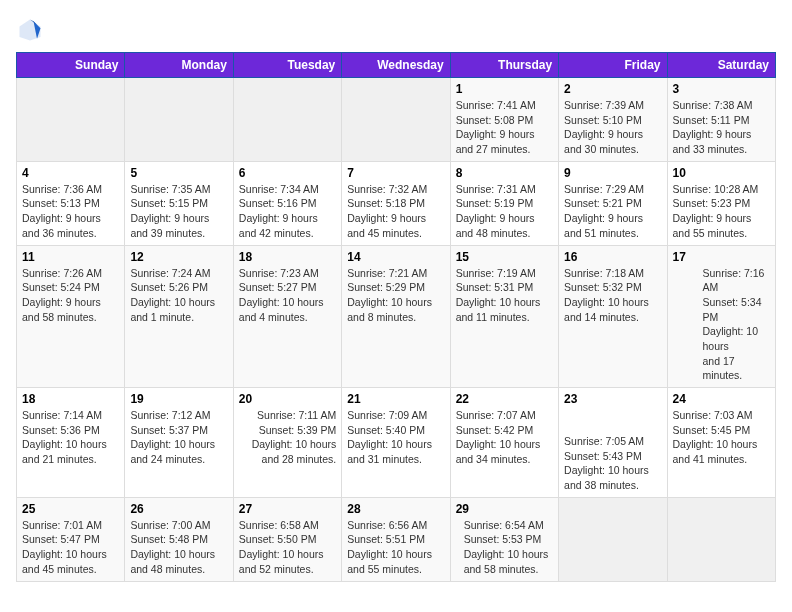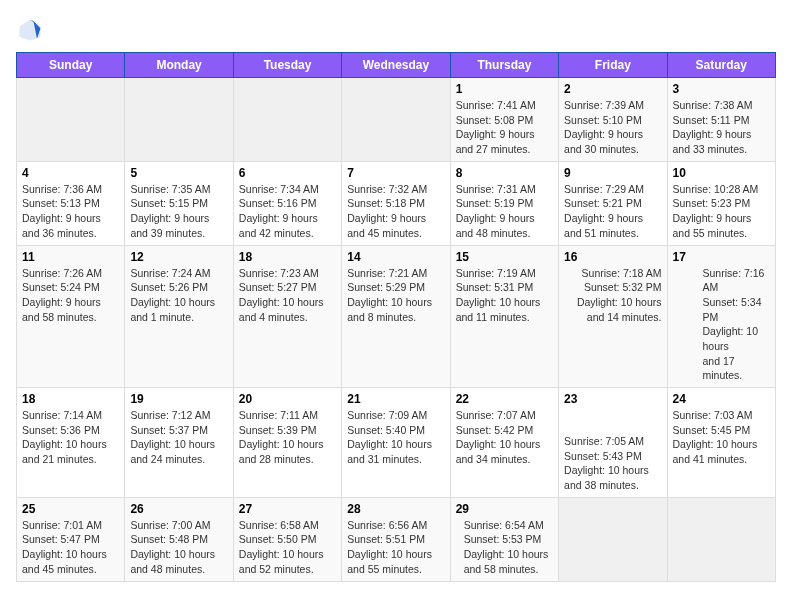--- a/index.html
+++ b/index.html
@@ -43,23 +43,23 @@
     .location {
       font-size: 14px;
       color: #555;
     }
     .calendar {
       width: 100%;
       border-collapse: collapse;
       font-size: 11px;
     }
     .calendar thead tr th {
-      background: #8b5cf6;
+      background: #6d28d9;
       color: #fff;
-      text-align: center;
+      text-align: right;
       padding: 5px 6px;
       font-size: 12px;
       font-weight: bold;
       border: 1px solid #1a55aa;
     }
     .calendar tbody tr td {
       vertical-align: top;
       border: 1px solid #ddd;
       padding: 4px 5px;
       width: 108px;
@@ -227,21 +227,21 @@
         </td>
         <td>
           <span class="day-num">15</span>
           <div class="day-info" style="white-space: pre-line;">Sunrise: 7:19 AM
 Sunset: 5:31 PM
 Daylight: 10 hours
 and 11 minutes.</div>
         </td>
         <td>
           <span class="day-num">16</span>
-          <div class="day-info" style="white-space: pre-line; text-align: right;">Sunrise: 7:18 AM
+          <div class="day-info" style="white-space: pre-line;">Sunrise: 7:18 AM
 Sunset: 5:32 PM
 Daylight: 10 hours
 and 14 minutes.</div>
         </td>
         <td>
           <span class="day-num">17</span>
           <div class="day-info" style="white-space: pre-line; margin-left: 30px;">Sunrise: 7:16 AM
 Sunset: 5:34 PM
 Daylight: 10 hours
 and 17 minutes.</div>
@@ -257,21 +257,21 @@
         </td>
         <td>
           <span class="day-num">19</span>
           <div class="day-info" style="white-space: pre-line;">Sunrise: 7:12 AM
 Sunset: 5:37 PM
 Daylight: 10 hours
 and 24 minutes.</div>
         </td>
         <td>
           <span class="day-num">20</span>
-          <div class="day-info" style="white-space: pre-line;">Sunrise: 7:11 AM
+          <div class="day-info" style="white-space: pre-line; text-align: right;">Sunrise: 7:11 AM
 Sunset: 5:39 PM
 Daylight: 10 hours
 and 28 minutes.</div>
         </td>
         <td>
           <span class="day-num">21</span>
           <div class="day-info" style="white-space: pre-line;">Sunrise: 7:09 AM
 Sunset: 5:40 PM
 Daylight: 10 hours
 and 31 minutes.</div>

